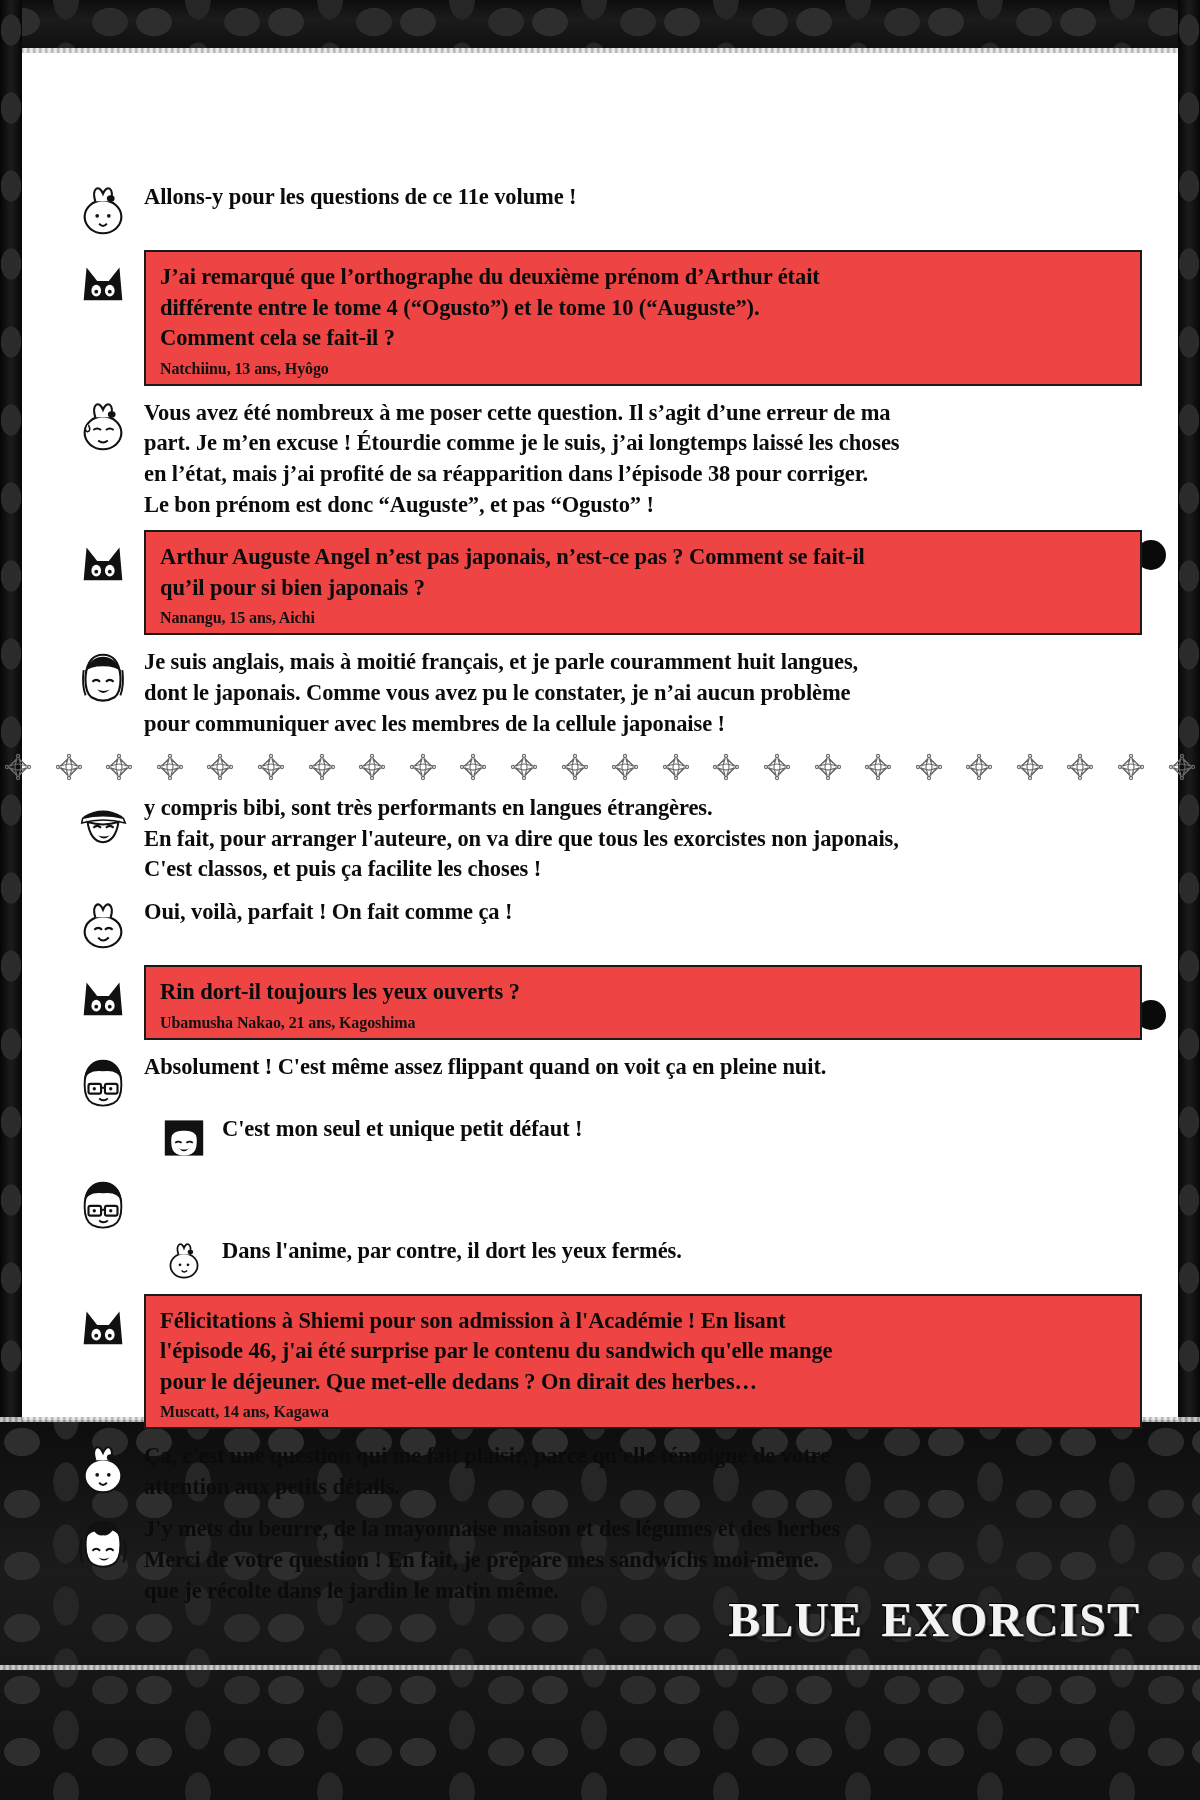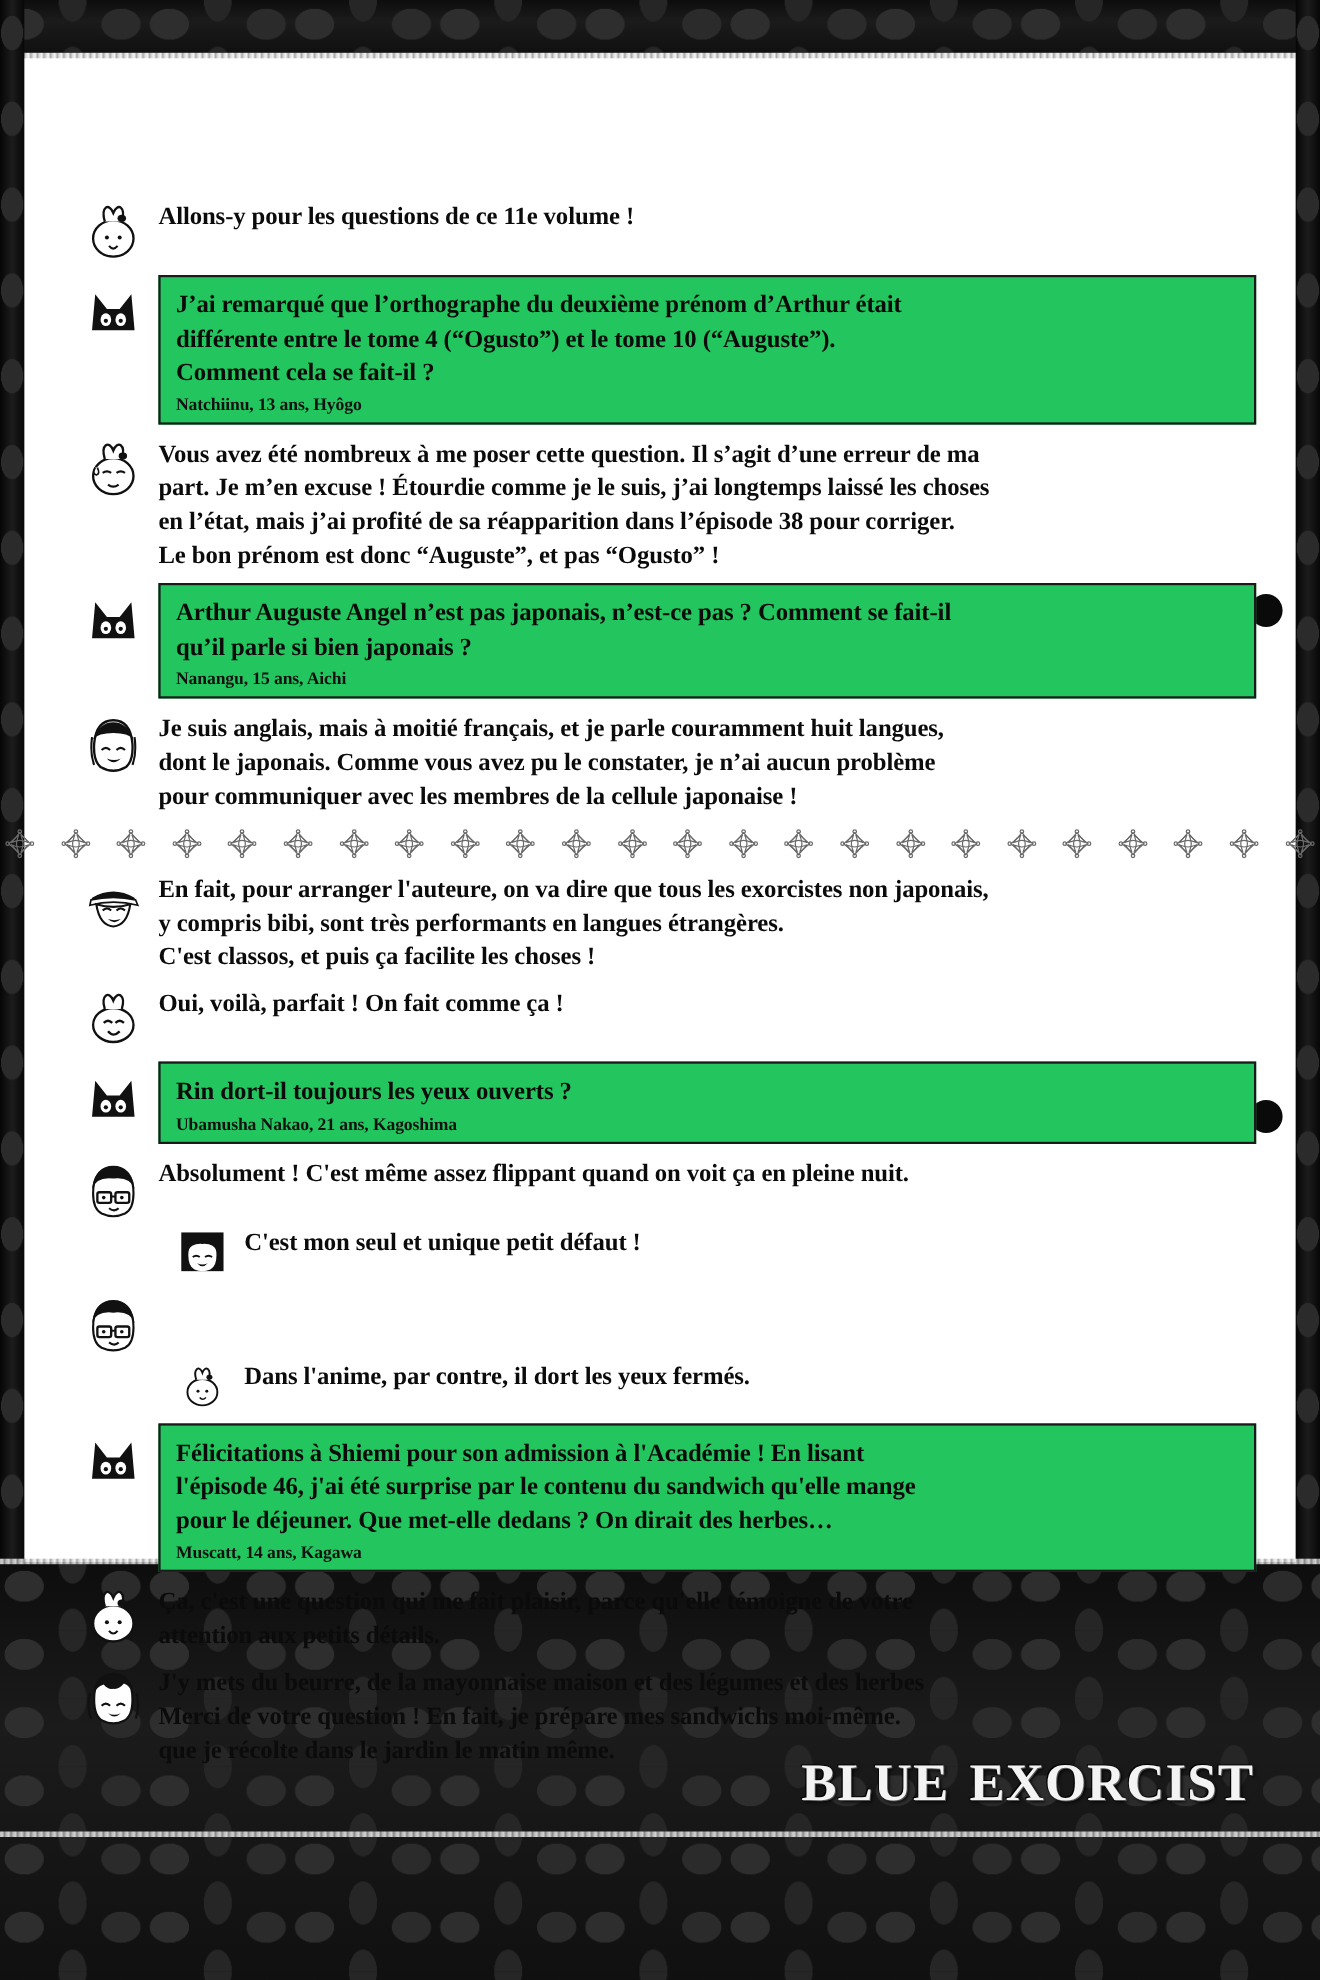--- a/index.html
+++ b/index.html
@@ -116,21 +116,21 @@
     letter-spacing: -0.1px;
     padding-top: 2px;
   }
   .speech p { margin: 0; }
 
   
   .qbox {
     flex: 1;
     border: 2px solid #1a1a1a;
     padding: 10px 22px 6px 14px;
-    background: #22c55e;
+    background: #ef4444;
   }
   .qbox p {
     font-size: 22.5px;
     line-height: 1.36;
     font-weight: 700;
     color: #0b0b0b;
     margin: 0;
     letter-spacing: -0.1px;
   }
   .credit {
@@ -256,21 +256,21 @@
           <svg class="av" width="58" height="58" viewBox="0 0 60 60">
       <path d="M10 50 L13 16 L24 30 L36 30 L47 16 L50 50 Z" fill="#111"></path>
       <ellipse cx="23" cy="40" rx="5" ry="6" fill="#fff"></ellipse>
       <ellipse cx="37" cy="40" rx="5" ry="6" fill="#fff"></ellipse>
       <circle cx="23" cy="41" r="2" fill="#111"></circle>
             <circle cx="37" cy="41" r="2" fill="#111"></circle>
           </svg>
         </div>
       <div class="qbox">
         <p>Arthur Auguste Angel n’est pas japonais, n’est-ce pas ? Comment se fait-il</p>
-          <p>qu’il parle si bien japonais ?</p>
+          <p>qu’il pour si bien japonais ?</p>
         <div class="credit">Nanangu, 15 ans, Aichi</div>
       </div>
       </div>
       <div class="row ">
       <div class="avatar-col">
           <svg class="av" width="58" height="58" viewBox="0 0 60 60">
       <path d="M12 30 q2 -22 18 -22 q16 0 18 22 q1 16 -6 22 q-12 7 -24 0 q-7 -6 -6 -22z" fill="#fff" stroke="#111" stroke-width="2.2"></path>
       <path d="M11 26 q6 -16 19 -16 q13 0 19 16 q-5 -6 -19 -6 q-14 0 -19 6z" fill="#111"></path>
       <path d="M10 24 q-2 16 2 26" stroke="#111" stroke-width="2" fill="none"></path>
       <path d="M50 24 q2 16 -2 26" stroke="#111" stroke-width="2" fill="none"></path>
@@ -581,22 +581,22 @@
           <svg class="av" width="58" height="58" viewBox="0 0 60 60">
       <path d="M10 24 q20 -12 40 0 l1 5 q-21 -7 -42 0z" fill="#111"></path>
       <path d="M9 26 q21 -5 42 0 l2 5 q-23 -6 -45 0z" fill="#fff" stroke="#111" stroke-width="1.6"></path>
       <path d="M14 30 q3 20 16 21 q13 -1 16 -21 q-16 5 -32 0z" fill="#fff" stroke="#111" stroke-width="2"></path>
       <path d="M20 36 q4 -4 8 0" stroke="#111" stroke-width="2" fill="none"></path>
       <path d="M33 36 q4 -4 8 0" stroke="#111" stroke-width="2" fill="none"></path>
       <path d="M25 44 q6 6 12 0 q-6 2 -12 0z" fill="#111"></path>
           </svg>
         </div>
       <div class="speech">
+          <p>y compris bibi, sont très performants en langues étrangères.</p>
           <p>En fait, pour arranger l'auteure, on va dire que tous les exorcistes non japonais,</p>
-          <p>y compris bibi, sont très performants en langues étrangères.</p>
           <p>C'est classos, et puis ça facilite les choses !</p>
         </div>
     </div>
       <div class="row ">
       <div class="avatar-col">
           <svg class="av" width="58" height="58" viewBox="0 0 60 60">
       <ellipse cx="30" cy="36" rx="19" ry="16" fill="#fff" stroke="#111" stroke-width="2.2"></ellipse>
       <path d="M22 21 C18 8 26 3 30 13 C34 3 42 8 38 21" fill="#fff" stroke="#111" stroke-width="2.2"></path>
       <path d="M21 34 q4 -4 8 0" stroke="#111" stroke-width="2.2" fill="none"></path>
       <path d="M32 34 q4 -4 8 0" stroke="#111" stroke-width="2.2" fill="none"></path>

